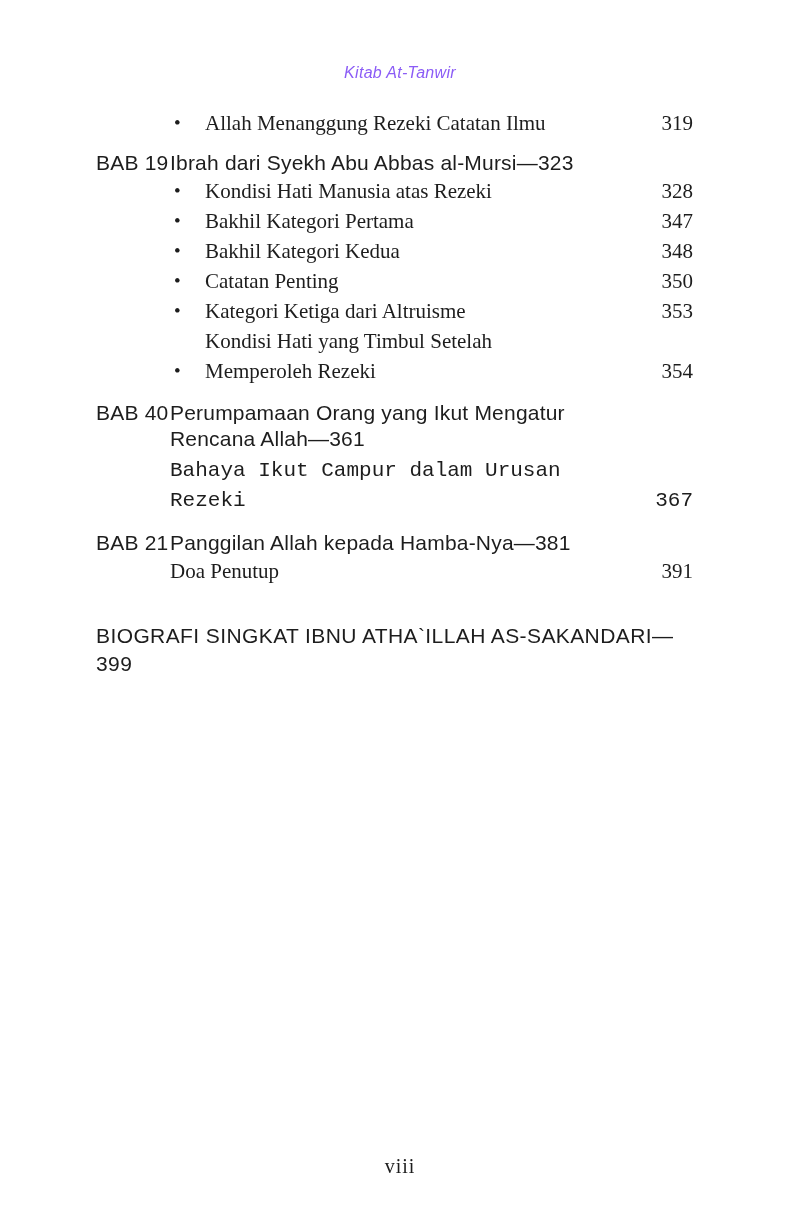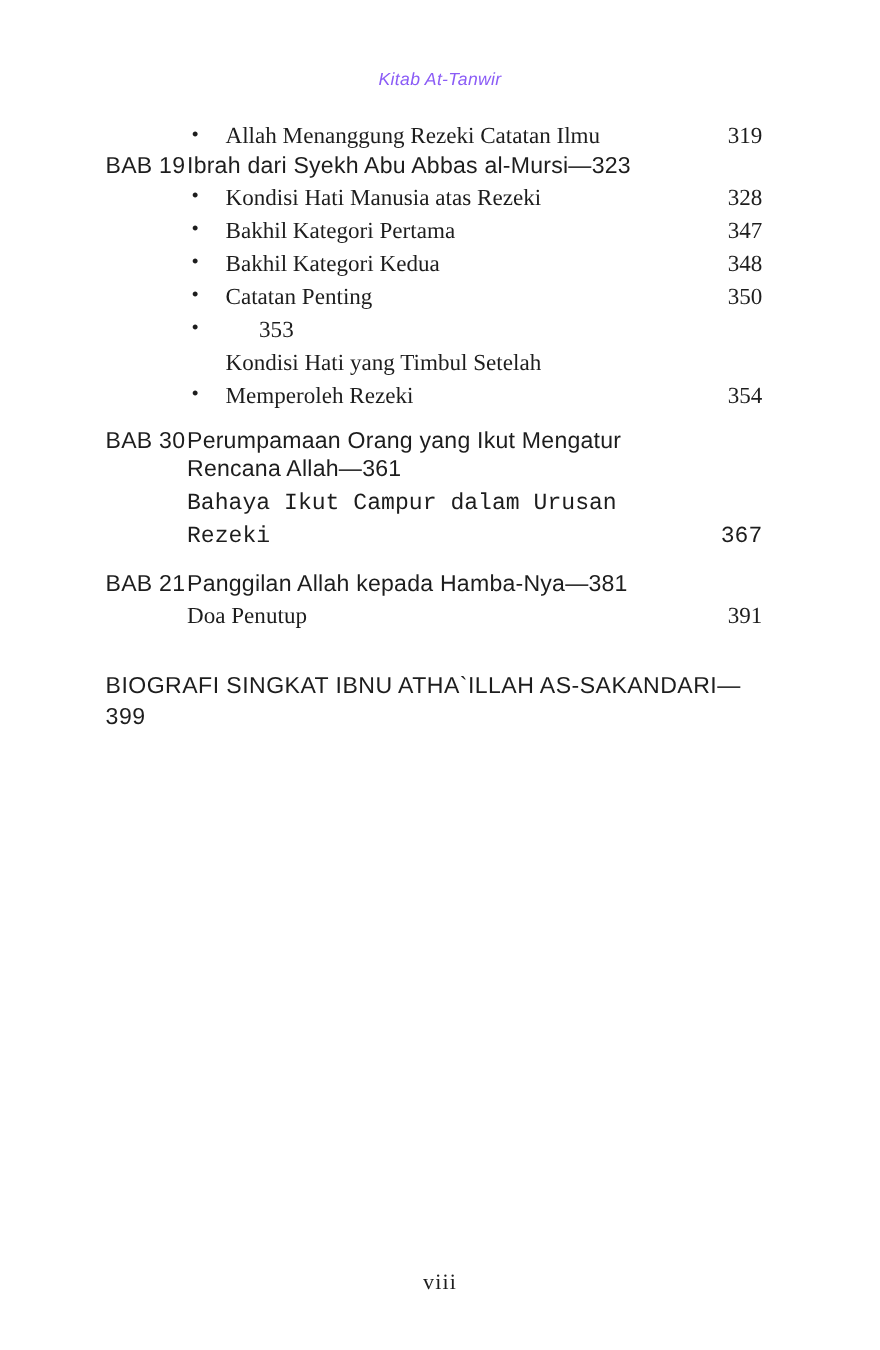--- a/index.html
+++ b/index.html
@@ -51,20 +51,21 @@
     flex: 1;
     min-width: 0;
   }
   .item-text > span { display: block; }
   .page-num {
     flex: 0 0 62px;
     text-align: right;
   }
   .chapter-heading {
     display: flex;
+    margin-top: 12px;
     font-family: "Liberation Sans", "DejaVu Sans", sans-serif;
     font-size: 21px;
     line-height: 26px;
   }
   .chapter-label {
     flex: 0 0 74px;
     font-weight: 400;
     letter-spacing: 0.2px;
   }
   .chapter-title {
@@ -132,33 +133,34 @@
     <span class="item-text">Bakhil Kategori Kedua</span>
     <span class="page-num">348</span>
   </div>
   <div class="toc-row bullet-row">
     <span class="bullet-glyph">•</span>
     <span class="item-text">Catatan Penting</span>
     <span class="page-num">350</span>
   </div>
   <div class="toc-row bullet-row">
     <span class="bullet-glyph">•</span>
+    <span class="item-text">Kategori Ketiga dari Altruisme</span>
     <span class="page-num">353</span>
   </div>
   <div class="toc-row bullet-row">
     <span class="bullet-glyph">•</span>
     <span class="item-text">
       <span>Kondisi Hati yang Timbul Setelah</span>
       <span>Memperoleh Rezeki</span>
     </span>
     <span class="page-num">354</span>
   </div>
 
   <div class="chapter-heading" style="margin-top:14px;">
-    <span class="chapter-label">BAB 30</span>
+    <span class="chapter-label">BAB 40</span>
     <span class="chapter-title">
       <span>Perumpamaan Orang yang Ikut Mengatur</span>
       <span>Rencana Allah—361</span>
     </span>
   </div>
 
   <div class="toc-row sub-row bab20-sub">
     <span class="item-text">Bahaya Ikut Campur dalam Urusan Rezeki</span>
     <span class="page-num">367</span>
   </div>

